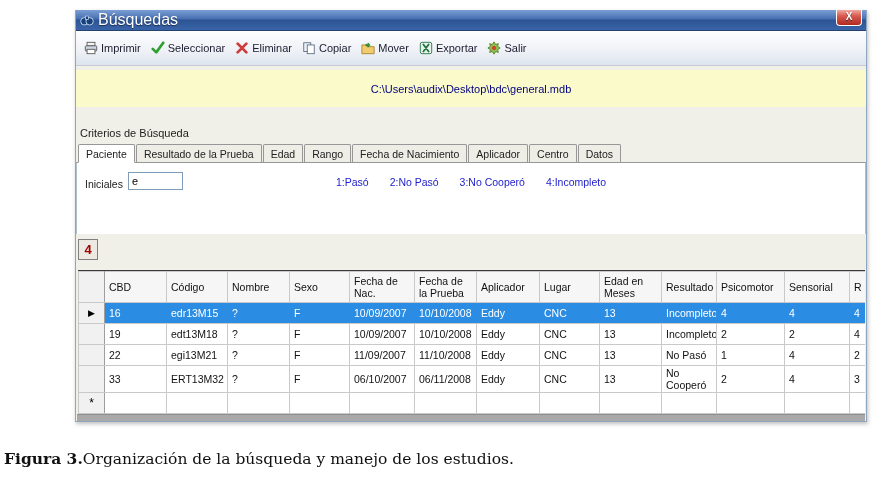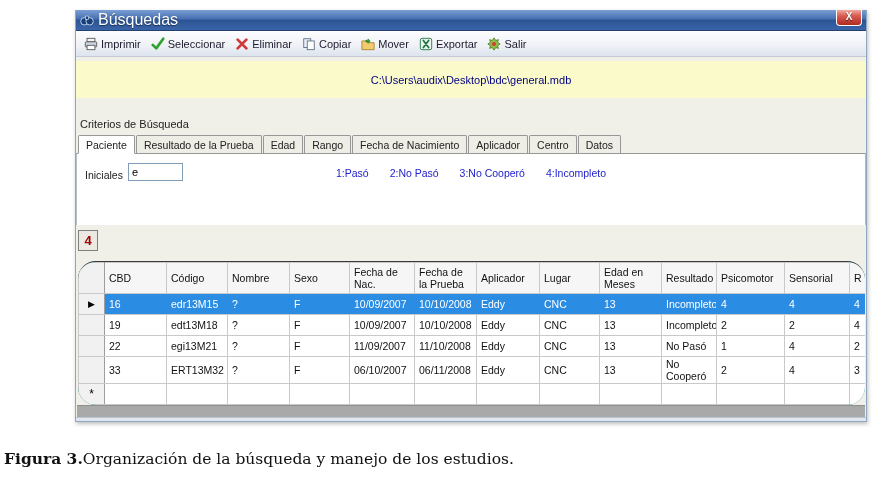--- a/index.html
+++ b/index.html
@@ -26,21 +26,21 @@
   .close-btn {
     position:absolute; right:4px; top:0; width:26px; height:16px;
     background:linear-gradient(180deg,#f0a8a0 0%,#d85a50 40%,#b02a20 100%);
     border:1px solid #fff; border-top:none; border-radius:0 0 4px 4px;
     color:#fff; font-size:10px; font-weight:bold; text-align:center; line-height:14px;
     text-shadow:0 1px 1px rgba(0,0,0,.6); cursor:pointer;
   }
 
   
   .toolbar {
-    height:26px; display:flex; align-items:center; padding:8px 3px;
+    height:26px; display:flex; align-items:center; padding:17px 3px;
     background:linear-gradient(180deg,#fdfdfe 0%,#eef1f6 60%,#dde4ee 100%);
     border-bottom:1px solid #c5cbd4;
   }
   .tb {
     display:inline-flex; align-items:center; gap:3px; border:none; background:transparent;
     font-family:"Liberation Sans",sans-serif; font-size:11px; color:#1c1c2e;
     padding:2px 5px; cursor:pointer;
   }
   .tb svg { width:14px; height:14px; display:block; }
 
@@ -80,21 +80,21 @@
   .count-band { height:31px; }
   .count-box {
     margin:5px 0 0 2px; width:20px; height:21px; line-height:20px; text-align:center;
     border:1px solid #808080; background:#ece9e2; color:#a00000;
     font-size:13px; font-weight:bold;
   }
 
   
   .grid-wrap {
     margin-left:2px; width:787px; overflow:hidden;
-    border-top:1px solid #3a3a3a; background:#0f766e;border-radius:18px;
+    border-top:1px solid #3a3a3a; background:#0f766e;
   }
   table.grid { border-collapse:collapse; table-layout:fixed; width:833px; }
   .grid th, .grid td {
     border:1px solid #c9c9c9; font-size:10.5px; font-weight:normal;
     padding:1px 4px; overflow:hidden; text-align:left; vertical-align:middle;
     white-space:normal; color:#111; background:#fff;
   }
   .grid th { background:#f6f6f6; height:31px; line-height:1.15; }
   .grid td { height:21px; }
   .grid .sel {

